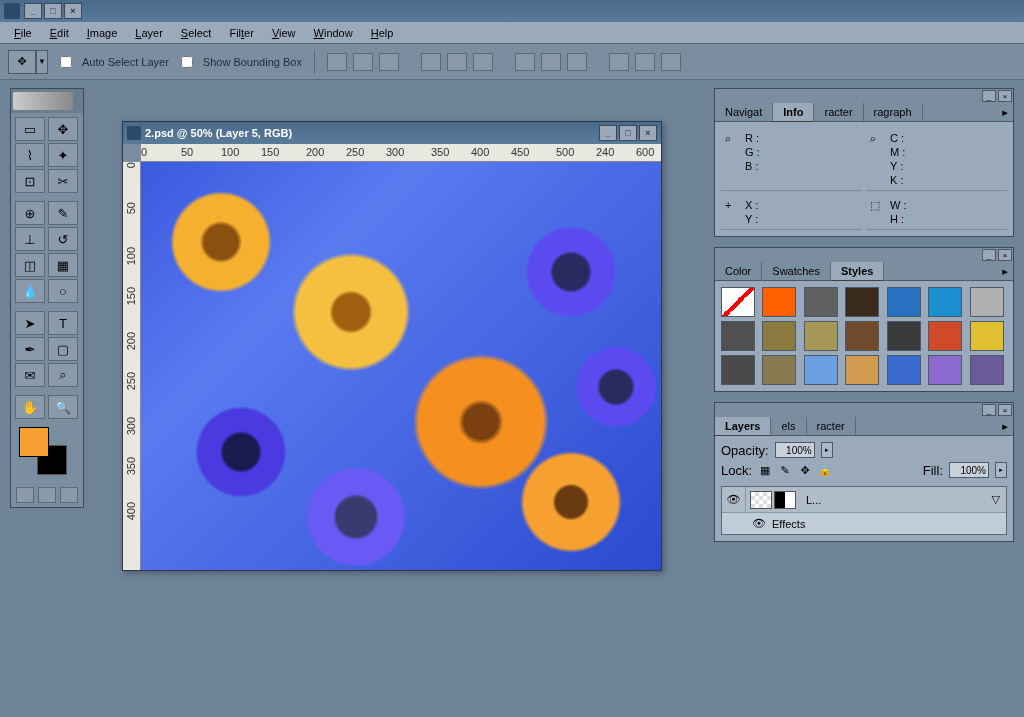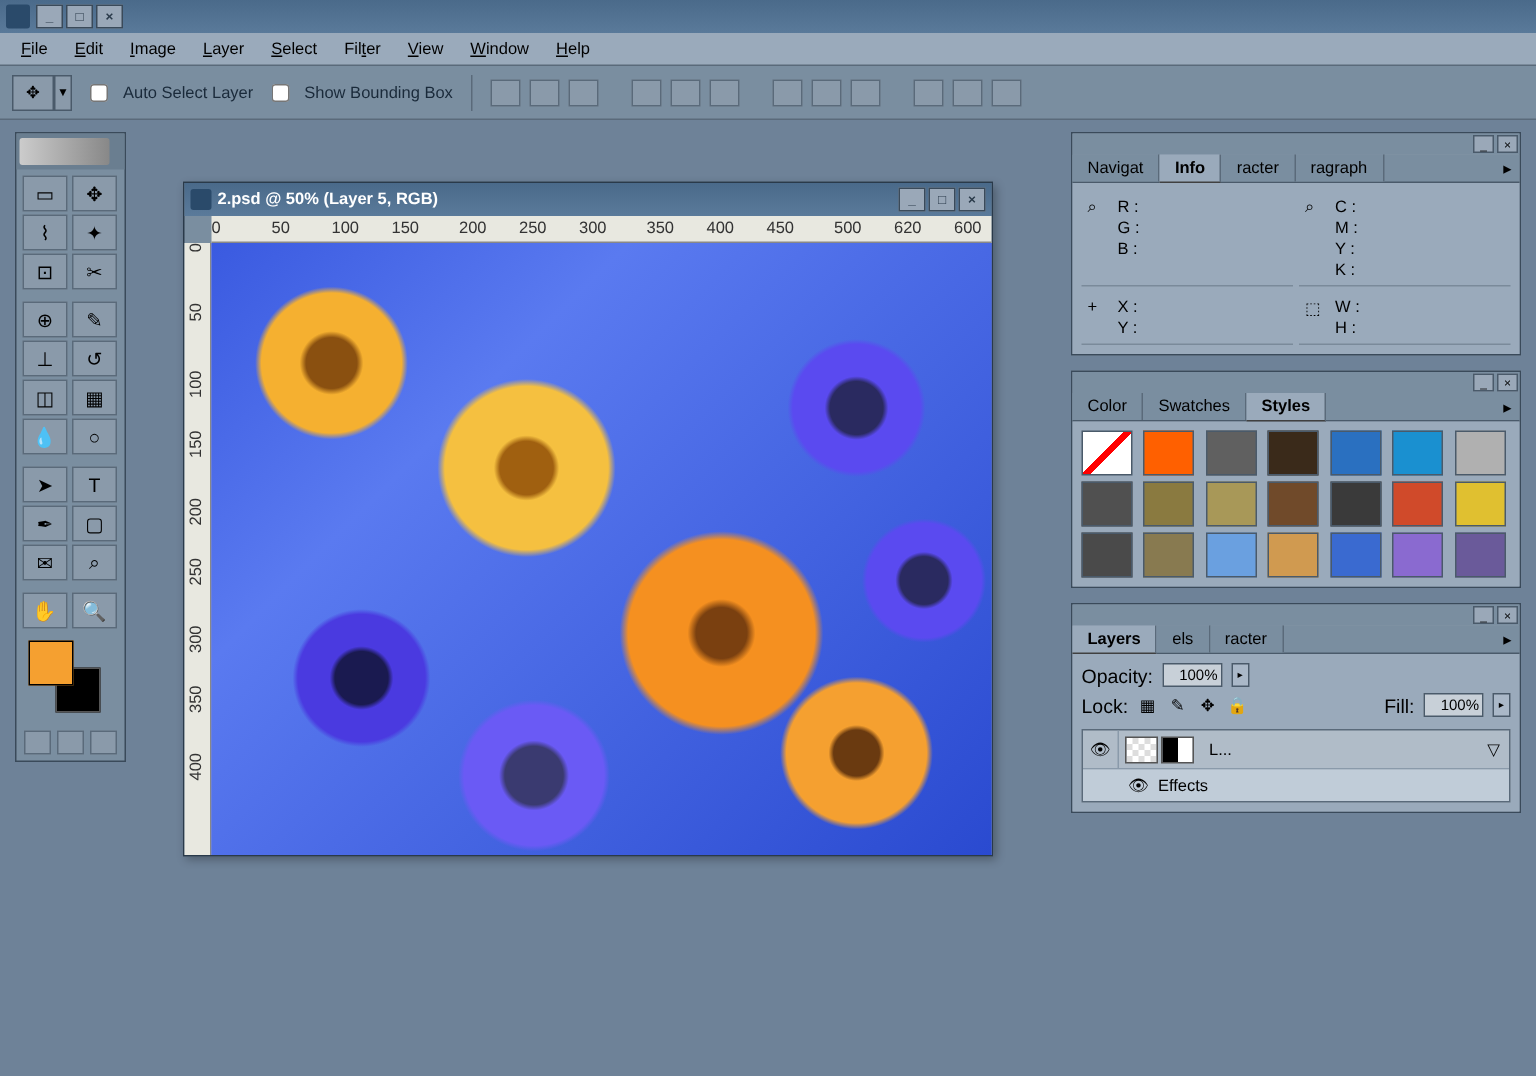--- a/index.html
+++ b/index.html
@@ -210,21 +210,21 @@
       <span style="left:40px">50</span>
       <span style="left:80px">100</span>
       <span style="left:120px">150</span>
       <span style="left:165px">200</span>
       <span style="left:205px">250</span>
       <span style="left:245px">300</span>
       <span style="left:290px">350</span>
       <span style="left:330px">400</span>
       <span style="left:370px">450</span>
       <span style="left:415px">500</span>
-      <span style="left:455px">620</span>
+      <span style="left:455px">240</span>
       <span style="left:495px">600</span>
     </div>
     <div class="ruler-v">
       <span style="top:0">0</span>
       <span style="top:40px">50</span>
       <span style="top:85px">100</span>
       <span style="top:125px">150</span>
       <span style="top:170px">200</span>
       <span style="top:210px">250</span>
       <span style="top:255px">300</span>

